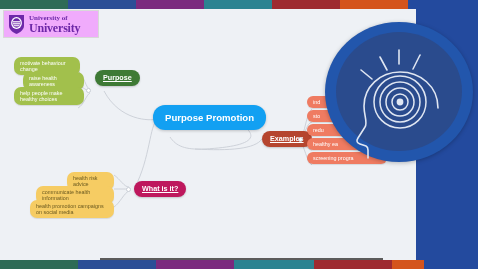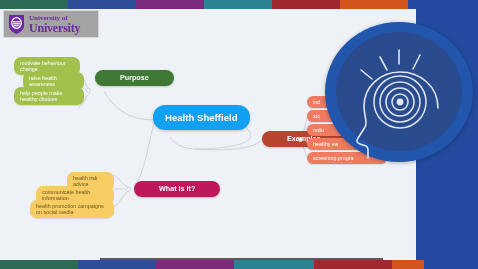--- a/index.html
+++ b/index.html
@@ -13,21 +13,21 @@
 
   
   .strip{position:absolute;left:0;width:478px;height:9px;display:flex;}
   .strip.top{top:0;}
   .strip.bottom{bottom:0;}
   .strip span{height:100%;display:block;}
 
   
   .logo-box{
     position:absolute;left:3px;top:10px;width:96px;height:28px;
-    background:#a3a3a3;border:1px solid #d8d8d8;
+    background:#f0abfc;border:1px solid #d8d8d8;
     display:flex;align-items:center;gap:4px;padding:0 4px;box-sizing:border-box;
   }
   .crest{width:17px;height:21px;flex:none;position:relative;}
   .crest svg{display:block;}
   .logo-text{line-height:1;display:flex;flex-direction:column;justify-content:center;}
   .logo-text .l1{font-size:7px;color:#6d28a8;font-weight:bold;font-family:"Liberation Serif",serif;}
   .logo-text .l2{font-size:12px;color:#6d28a8;font-weight:bold;font-family:"Liberation Serif",serif;letter-spacing:-.2px;}
 
   
   .side-panel{
@@ -55,23 +55,24 @@
     border-radius:9px;
     display:flex;align-items:center;
     color:#ffffff;
     line-height:1.15;
   }
   .node.leaf{
     font-size:5.4px;padding:3px 6px;border-radius:7px;
     box-shadow:0 1px 1px rgba(0,0,0,.10);
   }
   .node.branch{
-    font-size:7.2px;font-weight:bold;padding:4px 25px;border-radius:8px;
+    font-size:7.2px;font-weight:bold;padding:4px 8px;border-radius:8px;
     justify-content:center;
     box-shadow:0 1px 2px rgba(0,0,0,.18);
+    text-decoration:underline;
   }
   .node.center{
     font-size:9.6px;font-weight:bold;padding:7px 12px;border-radius:12px;
     justify-content:center;
     box-shadow:0 1px 3px rgba(0,0,0,.20);
   }
   .connector-dot{
     position:absolute;width:5px;height:5px;border-radius:50%;
     background:#ffffff;border:1px solid #c9ced6;box-sizing:border-box;
   }
@@ -142,21 +143,21 @@
     <div class="node leaf" style="left:67px;top:163px;width:47px;background:#f6cc63;color:#6b5a20;">health risk advice</div>
 
     <div class="node leaf" style="left:36px;top:177px;width:78px;background:#f6cc63;color:#6b5a20;">communicate health information</div>
 
     <div class="node leaf" style="left:30px;top:191px;width:84px;background:#f6cc63;color:#6b5a20;">health promotion campaigns on social media</div>
 
     <div class="connector-dot" style="left:126px;top:178px;"></div>
 
     <div class="node branch" style="left:134px;top:172px;background:#be185d;">What is it?</div>
 
-    <div class="node center" style="left:153px;top:96px;background:#12a0f2;">Health Sheffield</div>
+    <div class="node center" style="left:153px;top:96px;background:#12a0f2;">Purpose Promotion</div>
 
     <div class="node branch" style="left:262px;top:122px;background:#b5452f;">Examples</div>
 
     <div class="connector-dot" style="left:298px;top:128px;"></div>
 
     <div class="node leaf" style="left:307px;top:87px;width:62px;background:#ef7b61;">ind</div>
 
     <div class="node leaf" style="left:307px;top:101px;width:66px;background:#ef7b61;">sto</div>
 
     <div class="node leaf" style="left:307px;top:115px;width:70px;background:#ef7b61;">redu</div>

